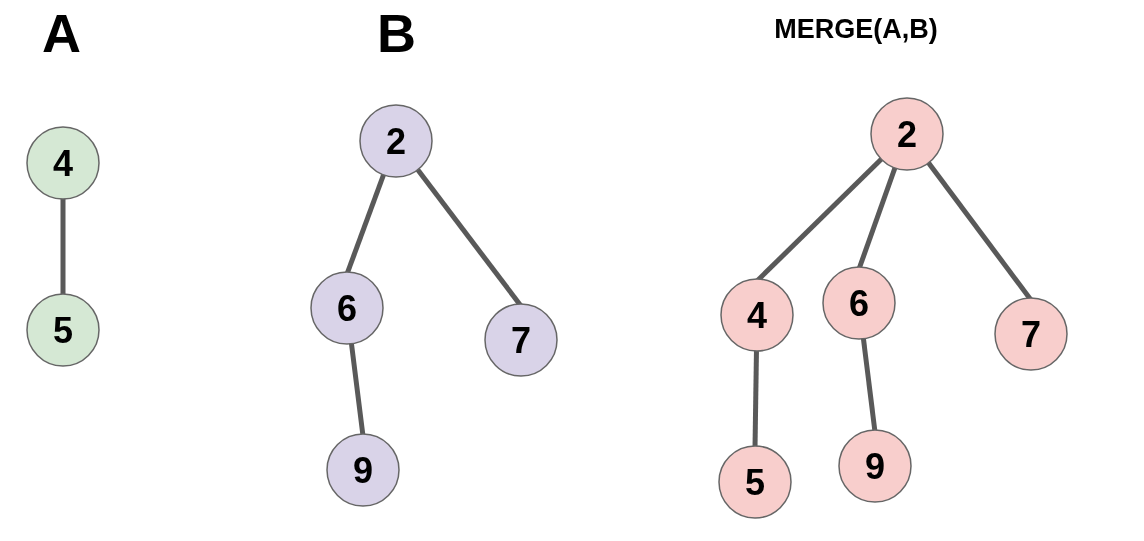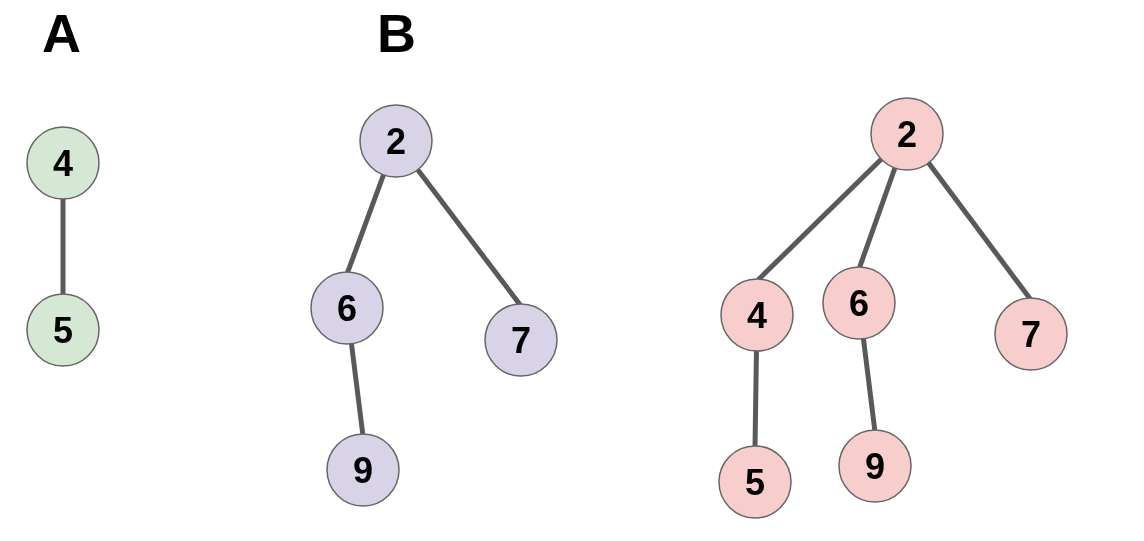--- a/index.html
+++ b/index.html
@@ -89,13 +89,14 @@
         <circle cx="1031" cy="334" r="36" fill="#f8cecc" stroke="#666666" stroke-width="1.5"></circle>
         <text x="1031" y="334" dy="0.35em" text-anchor="middle" font-size="36" fill="#000000" class="node-label-text">7</text>
         <circle cx="755" cy="482" r="36" fill="#f8cecc" stroke="#666666" stroke-width="1.5"></circle>
         <text x="755" y="482" dy="0.35em" text-anchor="middle" font-size="36" fill="#000000" class="node-label-text">5</text>
         <circle cx="875" cy="466" r="36" fill="#f8cecc" stroke="#666666" stroke-width="1.5"></circle>
         <text x="875" y="466" dy="0.35em" text-anchor="middle" font-size="36" fill="#000000" class="node-label-text">9</text>
       </g>
     </svg>
   <div class="tree-heading heading-a">A</div>
   <div class="tree-heading heading-b">B</div>
+  <div class="tree-heading heading-merge">MERGE(A,B)</div>
 </div>
 
 </body></html>

